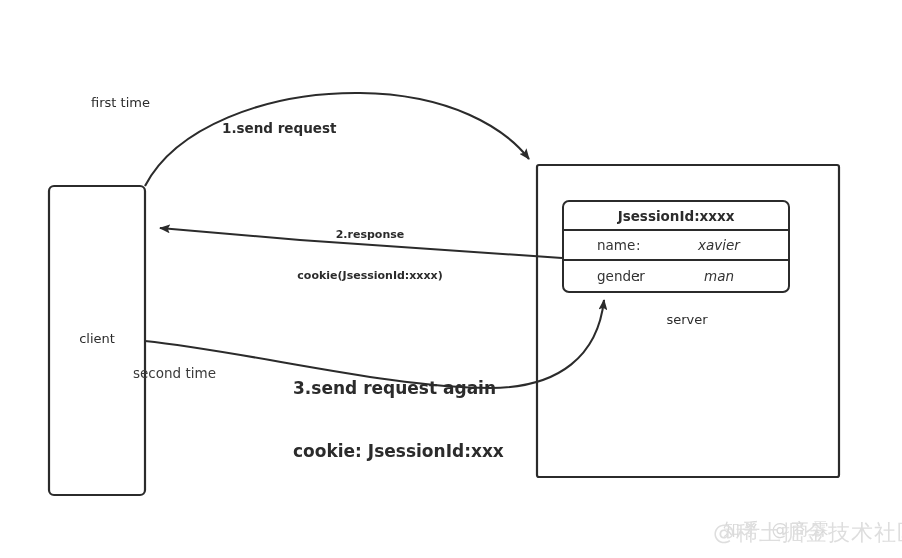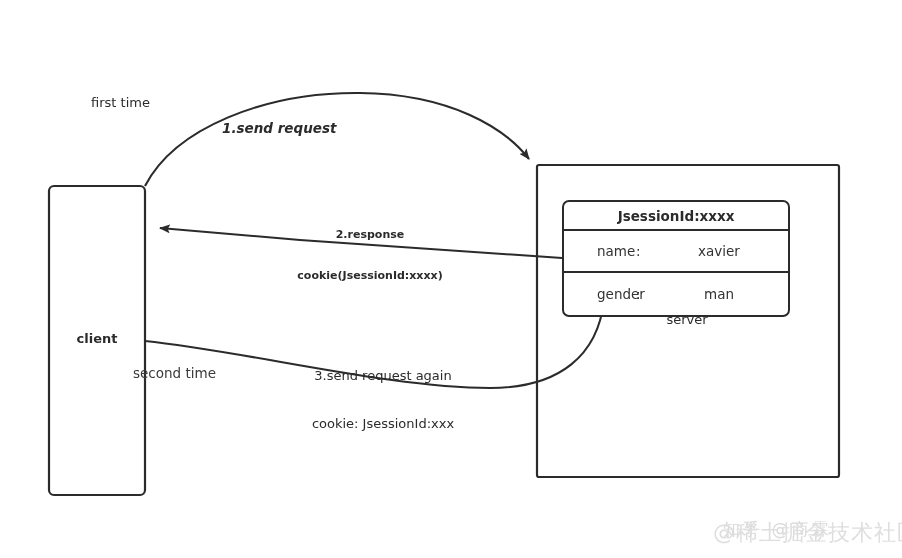--- a/index.html
+++ b/index.html
@@ -35,21 +35,21 @@
   }
   .lbl-center {
     text-align: center;
   }
   
   #client-label {
     left: 49px;
     top: 331px;
     width: 96px;
     font-size: 13px;
-    font-weight: bold;
+    font-weight: normal;
     text-align: center;
   }
   #server-label {
     left: 607px;
     top: 312px;
     width: 160px;
     font-size: 13px;
     font-weight: normal;
     text-align: center;
   }
@@ -65,36 +65,35 @@
     top: 365px;
     font-size: 13.5px;
     font-weight: normal;
     color: #3a3a3a;
   }
   #msg1-label {
     left: 222px;
     top: 120px;
     font-size: 13.5px;
     font-weight: bold;
-    font-style: italic;
   }
   #msg2-label {
     left: 280px;
     top: 200px;
     width: 180px;
     font-size: 11px;
     font-weight: bold;
     text-align: center;
   }
   #msg3-label {
     left: 293px;
     top: 335px;
     width: 180px;
-    font-size: 13px;
-    font-weight: normal;
+    font-size: 17px;
+    font-weight: bold;
     text-align: center;
   }
   
   #session-table {
     position: absolute;
     left: 562px;
     top: 200px;
     width: 228px;
     border: 2px solid #2b2b2b;
     border-radius: 7px;
@@ -106,21 +105,21 @@
     height: 29px;
     line-height: 29px;
     text-align: center;
     font-size: 13.5px;
     font-weight: bold;
     color: #2b2b2b;
     border-bottom: 2px solid #2b2b2b;
     box-sizing: border-box;
   }
   .table-row {
-    height: 42px;
+    height: 30px;
     display: flex;
     align-items: center;
     box-sizing: border-box;
     border-bottom: 2px solid #2b2b2b;
     font-size: 13.5px;
     color: #333333;
   }
   .table-row:last-child {
     border-bottom: none;
   }
@@ -131,20 +130,21 @@
   }
   .cell-sep {
     width: 30px;
     text-align: left;
   }
   .cell-val {
     flex: 1;
     text-align: center;
     padding-right: 16px;
     box-sizing: border-box;
+    font-style: italic;
   }
   
   #watermark-zhihu {
     position: absolute;
     left: 723px;
     top: 505px;
     font-size: 17px;
     color: #d9d9d9;
     letter-spacing: 3px;
     white-space: nowrap;

